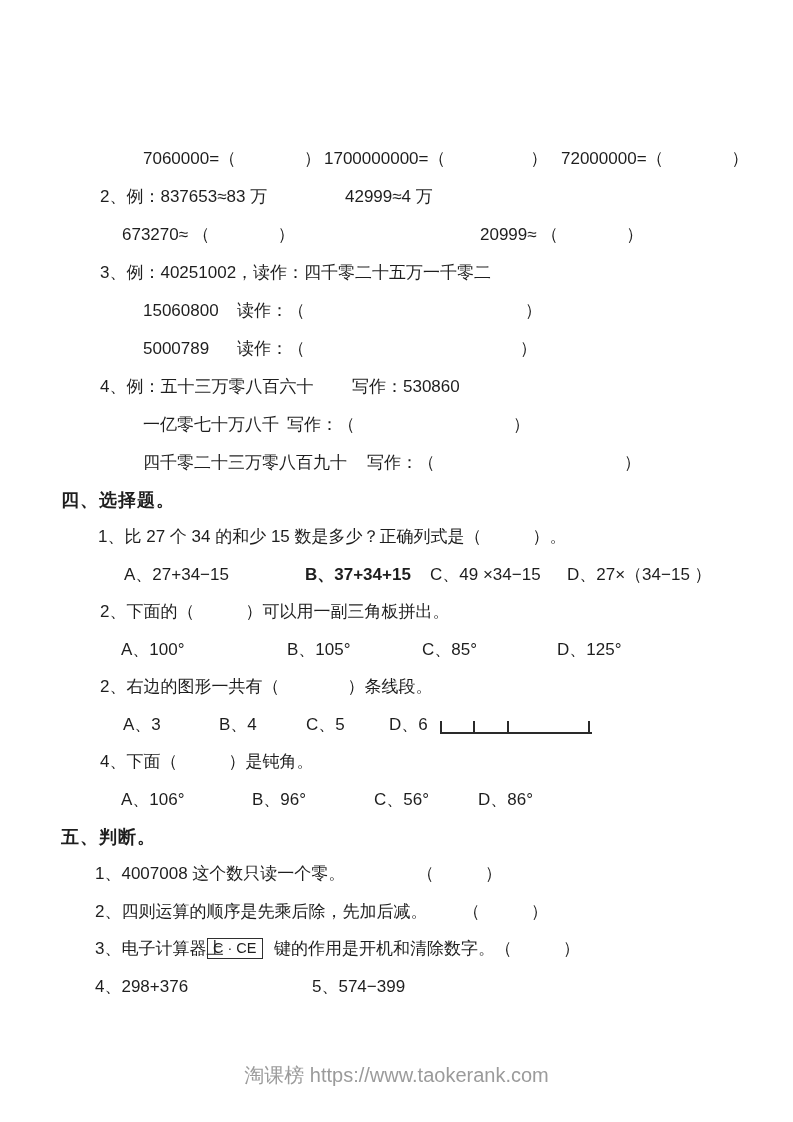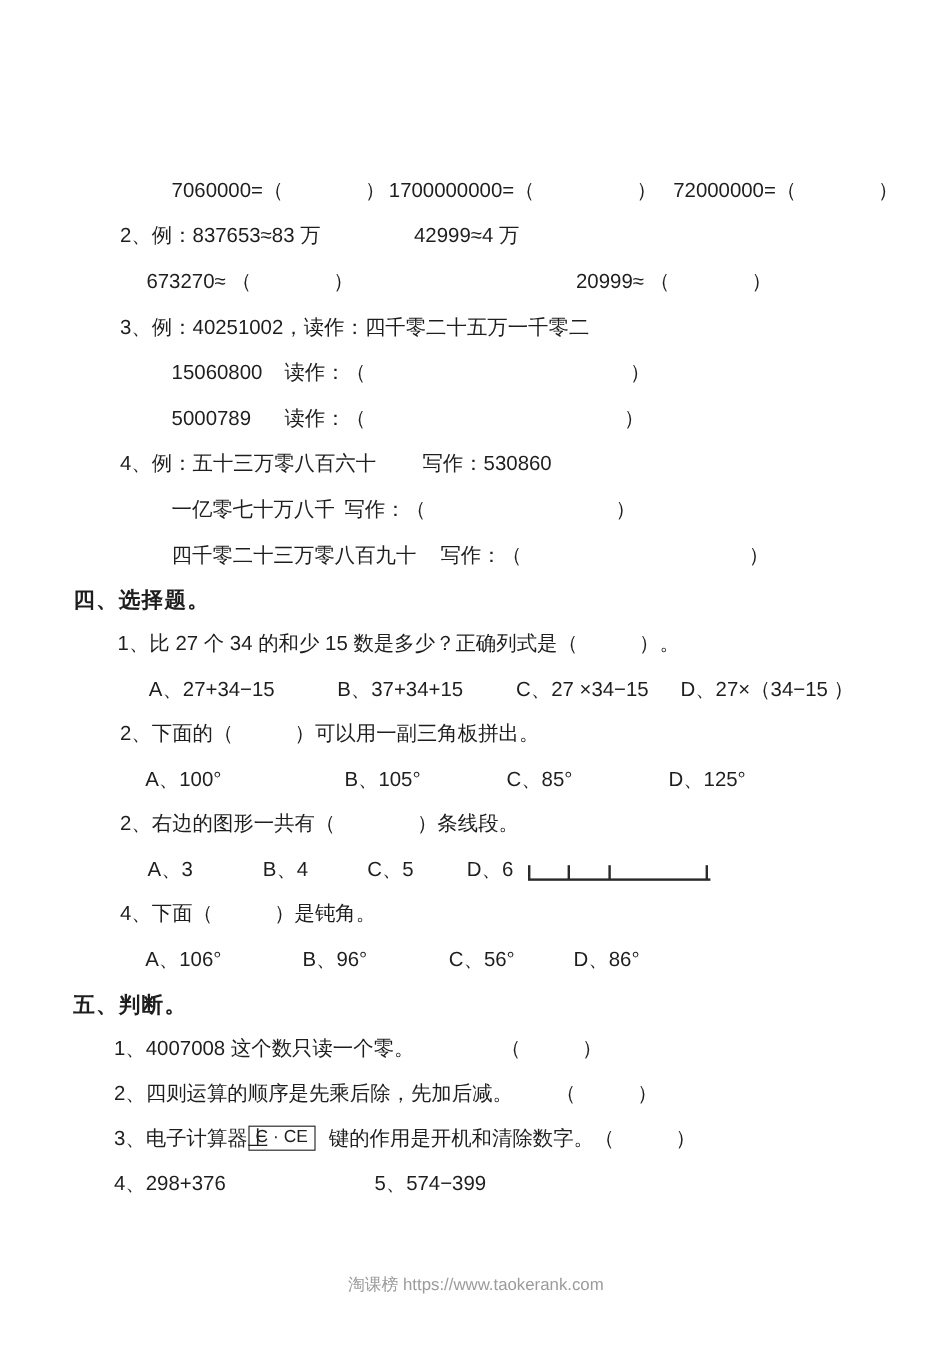--- a/index.html
+++ b/index.html
@@ -21,21 +21,21 @@
     line-height:19px;
     top:2px;
     height:19px;
   }
   .figure { position:absolute; }
   .figure .baseline { position:absolute; left:0; right:0; bottom:0; height:0; border-bottom:2px solid #2a2a2a; }
   .figure .tick { position:absolute; bottom:1px; width:2px; height:12px; background:#2a2a2a; }
   .footer {
     position:absolute; left:0; right:0; top:1062px;
     text-align:center;
-    font-size:14px;
+    font-size:20px;
     color:#9b9b9b;
   }
 </style>
 </head>
 <body>
 
 <div class="page">
   <div class="footer">
     <span>淘课榜 https://www.taokerank.com</span>
   </div>
@@ -80,22 +80,22 @@
       <span class="seg" style="left: 624px;">）</span>
     </div>
     <div class="line" style="top: 487px;">
       <span class="seg bold" style="left: 61px;">四、选择题。</span>
     </div>
     <div class="line" style="top: 524px;">
       <span class="seg" style="left: 98px;">1、比 27 个 34 的和少 15 数是多少？正确列式是（　　　）。</span>
     </div>
     <div class="line" style="top: 562px;">
       <span class="seg" style="left: 124px;">A、27+34−15</span>
-      <span class="seg" style="left: 281px;">B、37+34+15</span>
-      <span class="seg" style="left: 430px;">C、27 ×34−15</span>
+      <span class="seg" style="left: 305px; font-weight: bold;">B、37+34+15</span>
+      <span class="seg" style="left: 430px;">C、49 ×34−15</span>
       <span class="seg" style="left: 567px;">D、27×（34−15 ）</span>
     </div>
     <div class="line" style="top: 599px;">
       <span class="seg" style="left: 100px;">2、下面的（　　　）可以用一副三角板拼出。</span>
     </div>
     <div class="line" style="top: 637px;">
       <span class="seg" style="left: 121px;">A、100°</span>
       <span class="seg" style="left: 287px;">B、105°</span>
       <span class="seg" style="left: 422px;">C、85°</span>
       <span class="seg" style="left: 557px;">D、125°</span>

